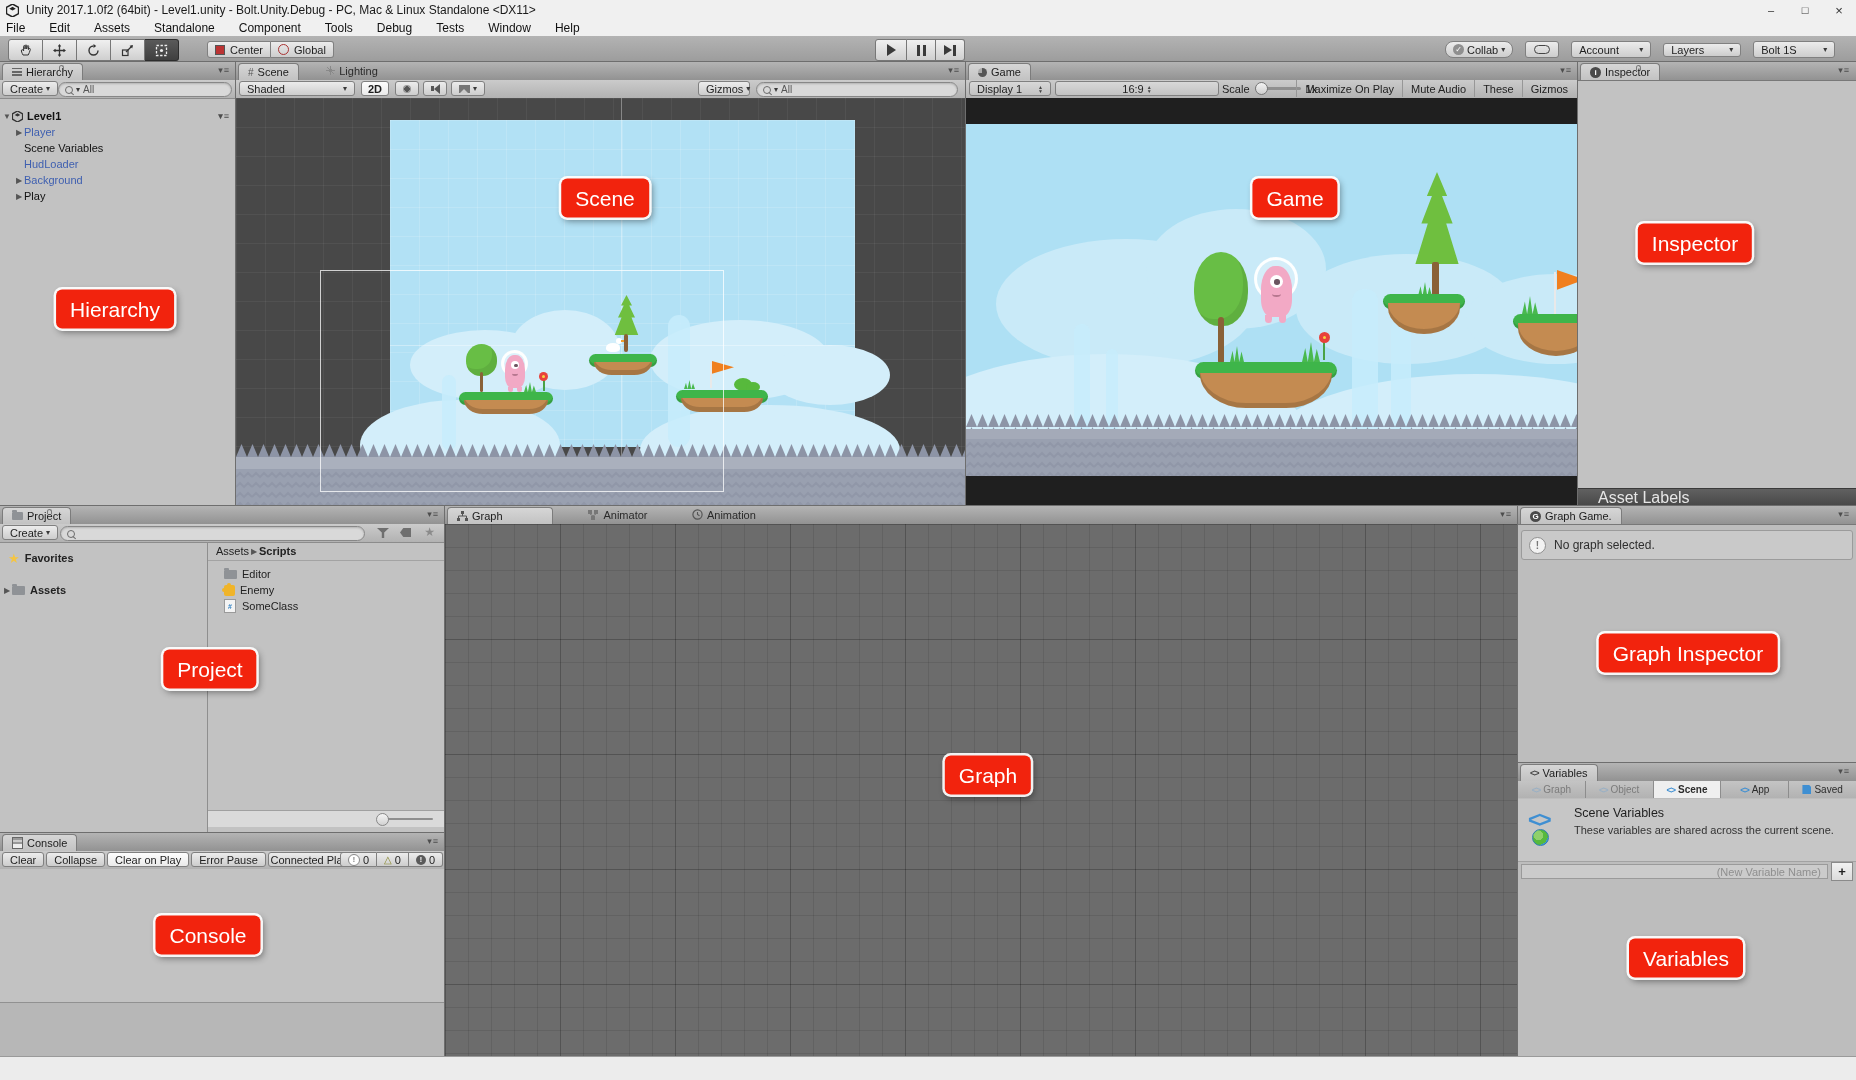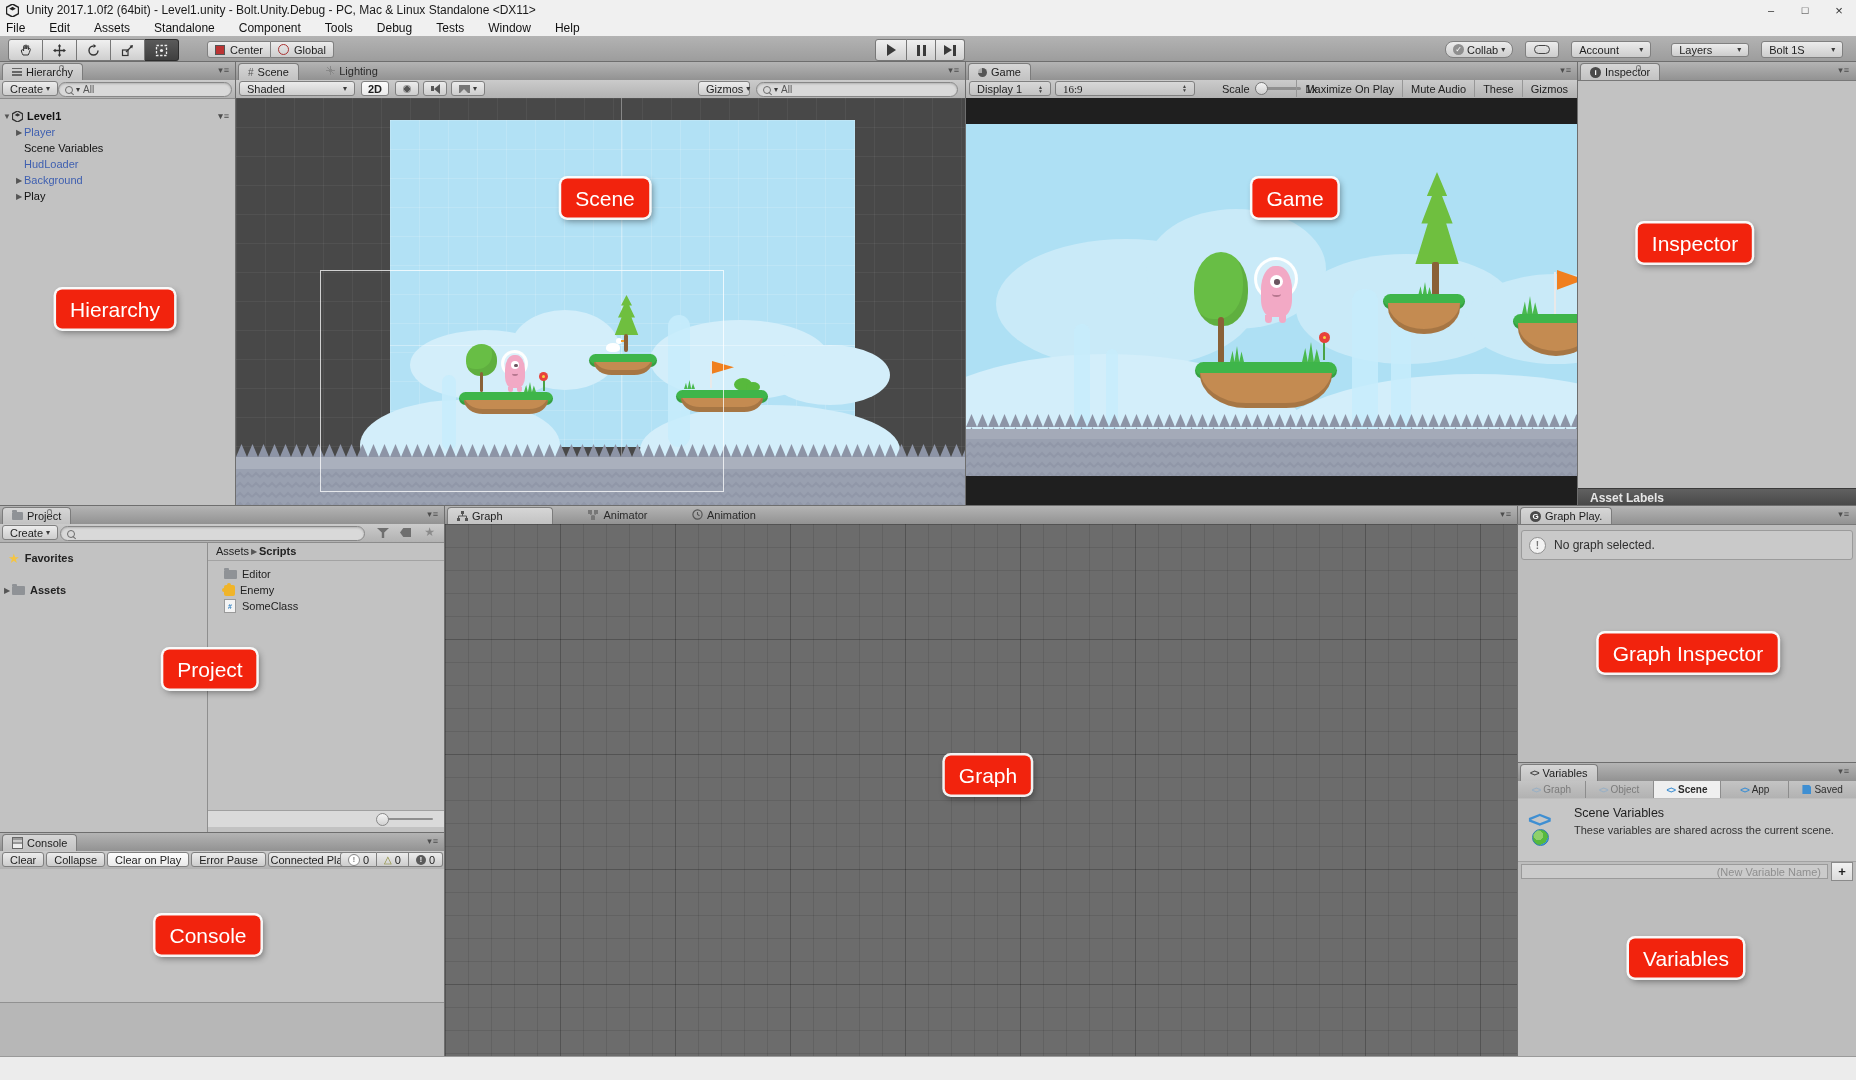--- a/index.html
+++ b/index.html
@@ -209,21 +209,21 @@
       <span>Collab</span>
         <span class="caret">▾</span>
     </div>
     <div class="btn" style="height:17px;width:34px;">
       <span style="position:relative;width:14px;height:7px;background:transparent;border:1.5px solid #444;border-radius:7px;display:inline-block;"></span>
     </div>
     <div class="btn" style="height:17px;width:80px;justify-content:space-between;">
       <span>Account</span>
         <span class="caret">▾</span>
     </div>
-    <div class="btn" style="height:14px;width:78px;justify-content:space-between;margin-left:8px;">
+    <div class="btn" style="height:14px;width:78px;justify-content:space-between;margin-left:0;">
       <span>Layers</span>
         <span class="caret">▾</span>
     </div>
     <div class="btn" style="height:17px;width:82px;justify-content:space-between;">
       <span>Bolt 1S</span>
         <span class="caret">▾</span>
     </div>
   </div>
 </div>
 
@@ -407,21 +407,21 @@
     <span class="panelmenu" style="right:6px;">▾≡</span>
   </div>
   <div class="minitoolbar" style="top:18px;">
     <div class="btn" style="position:absolute;left:3px;top:1px;width:82px;justify-content:space-between;background:linear-gradient(#d8d8d8,#c2c2c2);">
       <span>Display 1</span>
       <span style="display:inline-flex;flex-direction:column;font-size:5px;line-height:4px;color:#444;">
           <i style="font-style:normal;">▲</i>
           <i style="font-style:normal;">▼</i>
         </span>
     </div>
-    <div class="btn" style="position:absolute;left:89px;top:1px;width:140px;justify-content:space-between;background:linear-gradient(#d8d8d8,#c2c2c2);font-family:Liberation Serif, serif;">
+    <div class="btn" style="position:absolute;left:89px;top:1px;width:164px;justify-content:center;background:linear-gradient(#d8d8d8,#c2c2c2);">
       <span>16:9</span>
       <span style="display:inline-flex;flex-direction:column;font-size:5px;line-height:4px;color:#444;">
           <i style="font-style:normal;">▲</i>
           <i style="font-style:normal;">▼</i>
         </span>
     </div>
     <div class="abs" style="left:256px;top:1px;display:flex;align-items:center;gap:5px;height:15px;">
       <span style="font-size:11px;">Scale</span>
       <span class="abs" style="position:static;display:inline-block;width:46px;height:3px;background:#8f8f8f;border-radius:2px;position:relative;">
         <i style="position:absolute;left:0px;top:-5px;width:11px;height:11px;background:linear-gradient(#f2f2f2,#cfcfcf);border:1px solid #777;border-radius:50%;"></i>
@@ -506,21 +506,21 @@
 <div class="panel" style="left:1578px;top:62px;width:278px;height:444px;">
   <div class="tabbar">
     <div class="tab active">
       <span style="width:11px;height:11px;border-radius:50%;background:#4a4a4a;color:#fff;font-size:8px;display:inline-flex;align-items:center;justify-content:center;font-weight:bold;">i</span>
       <span>Inspector</span>
     </div>
     <span class="lock abs" style="right:26px;top:7px;"></span>
     <span class="panelmenu" style="right:6px;">▾≡</span>
   </div>
   <div class="abs" style="left:0;bottom:0;width:278px;height:17px;background:linear-gradient(#616161,#474747);border-top:1px solid #3a3a3a;display:flex;align-items:center;">
-    <span style="color:#e6e6e6;font-size:12px;font-weight:bold;margin-left:12px;">Asset Labels</span>
+    <span style="color:#e6e6e6;font-size:16px;font-weight:normal;margin-left:20px;">Asset Labels</span>
   </div>
 </div>
 
 <div class="panel" style="left:0;top:506px;width:445px;height:327px;">
   <div class="tabbar">
     <div class="tab active">
       <span class="folder" style="width:11px;height:8px;"></span>
       <span>Project</span>
     </div>
     <span class="lock abs" style="right:26px;top:7px;"></span>
@@ -652,21 +652,21 @@
     </div>
     <span class="panelmenu" style="right:6px;">▾≡</span>
   </div>
   <div class="abs graph-grid" style="left:0;top:18px;width:1073px;height:532px;"></div>
 </div>
 
 <div class="panel" style="left:1518px;top:506px;width:338px;height:257px;background:#bdbdbd;">
   <div class="tabbar">
     <div class="tab active">
       <span style="width:11px;height:11px;border-radius:50%;background:#4a4a4a;color:#fff;font-size:8px;display:inline-flex;align-items:center;justify-content:center;font-weight:bold;">G</span>
-      <span>Graph Play.</span>
+      <span>Graph Game.</span>
     </div>
     <span class="panelmenu" style="right:6px;">▾≡</span>
   </div>
   <div class="abs" style="left:3px;top:24px;width:330px;height:28px;background:#c9c9c9;border:1px solid #9b9b9b;border-radius:3px;display:flex;align-items:center;">
     <span style="width:15px;height:15px;border-radius:50%;background:#f2f2f2;border:1.5px solid #8f8f8f;color:#777;font-size:10px;display:inline-flex;align-items:center;justify-content:center;font-weight:bold;margin:0 8px 0 7px;">!</span>
     <span style="font-size:12px;color:#2e2e2e;">No graph selected.</span>
   </div>
 </div>
 
 <div class="panel" style="left:1518px;top:763px;width:338px;height:293px;background:#bdbdbd;">

